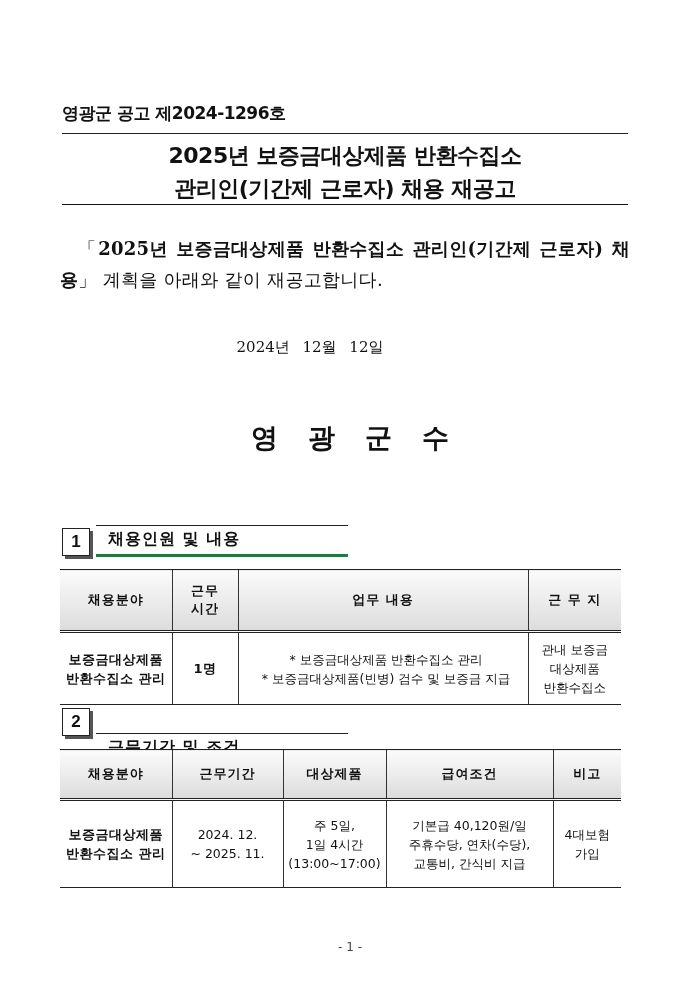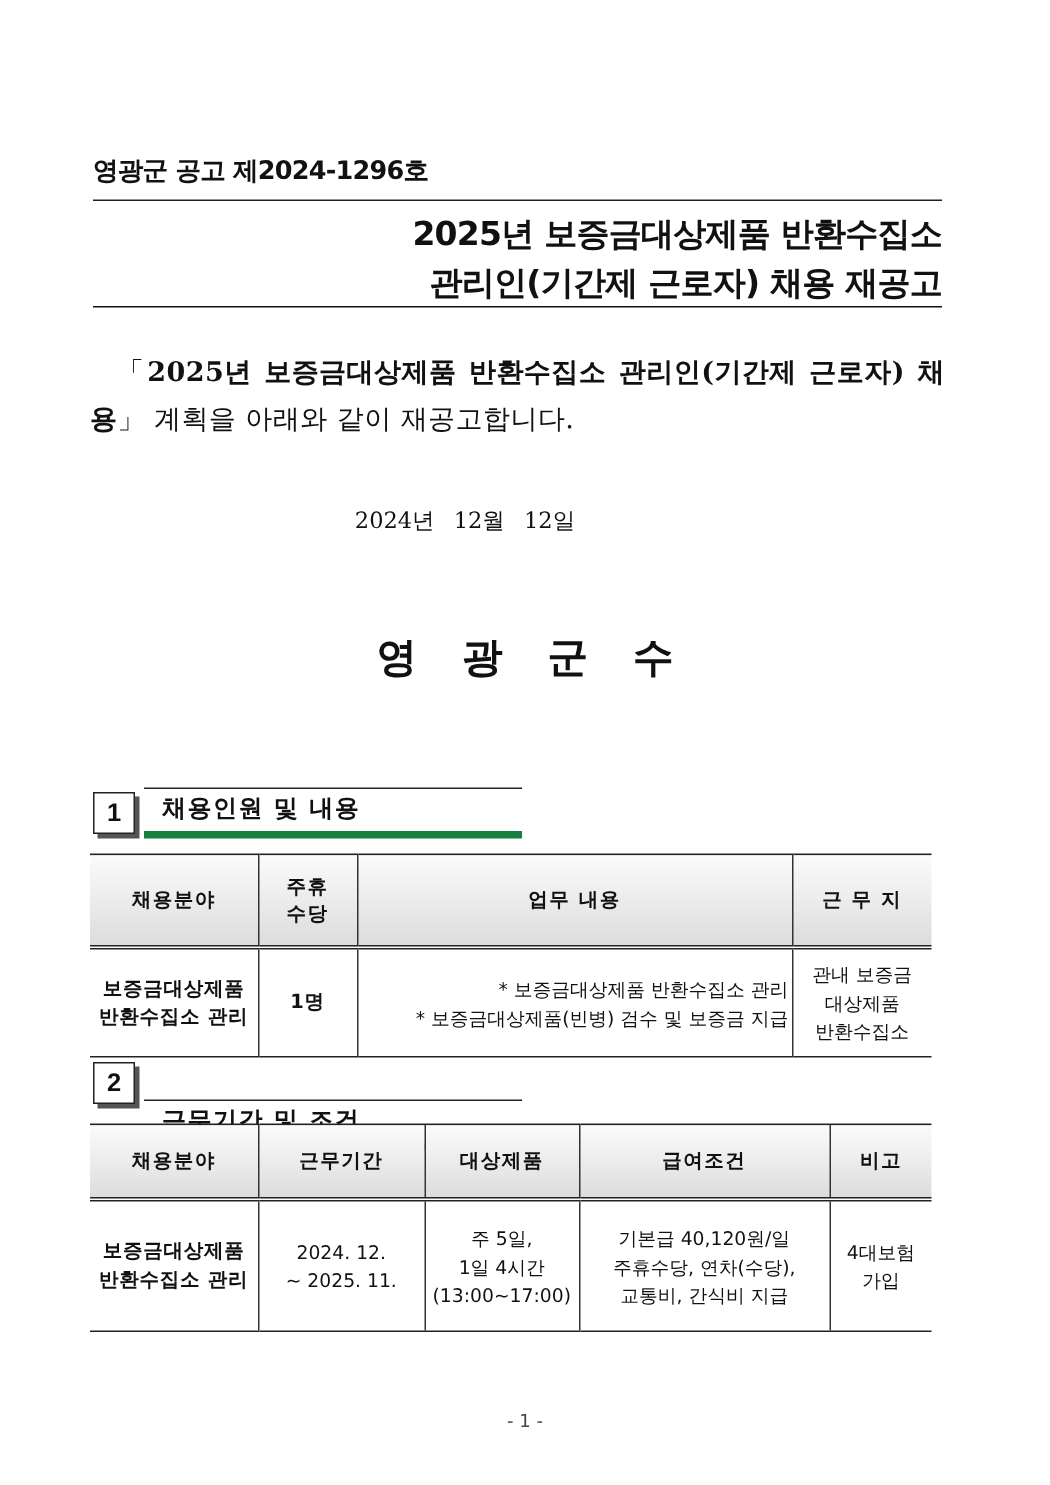--- a/index.html
+++ b/index.html
@@ -9,21 +9,21 @@
     font-family: "DejaVu Sans", "Liberation Sans", sans-serif;
   }
   .abs { position: absolute; }
   .doc-number {
     left: 62px; top: 78px; font-size: 17px; font-weight: bold; letter-spacing: -0.5px; margin-top: 24px;
   }
   .title-rule { left: 62px; width: 566px; height: 0; border-top: 1px solid #222; }
   .title-rule.top { top: 133px; }
   .title-rule.bottom { top: 204px; border-top: 1.5px solid #111; }
   .title-line {
-    left: 62px; width: 566px; text-align: right; font-size: 22px; font-weight: bold; letter-spacing: -0.5px;
+    left: 62px; width: 566px; text-align: center; font-size: 22px; font-weight: bold; letter-spacing: -0.5px;
   }
   .title-line.l1 { top: 141px; }
   .title-line.l2 { top: 174px; }
   .intro {
     left: 60px; width: 570px; top: 233px; font-family: "DejaVu Serif", "Liberation Serif", serif;
     font-size: 18px; line-height: 31px; text-indent: 18px; text-align: justify; letter-spacing: 0.3px;
   }
   .intro b { font-weight: bold; }
   .date {
     left: 0; width: 620px; top: 338px; text-align: center;
@@ -32,38 +32,38 @@
   .signer {
     left: 0; width: 700px; top: 420px; text-align: center;
     font-family: "DejaVu Serif", "Liberation Serif", serif; font-size: 27px; font-weight: bold; letter-spacing: 30px;
     padding-left: 30px; box-sizing: border-box;
   }
   .sec-num {
     width: 26px; height: 26px; border: 1px solid #222; background: #fff;
     box-shadow: 3px 3px 0 #555; font-size: 17px; font-weight: bold; text-align: center; line-height: 26px;
     font-family: "Liberation Sans", sans-serif;
   }
-  .sec-title-wrap { left: 96px; width: 252px; height: 28px; border-top: 1px solid #222; border-bottom: 5px solid #15803d; }
+  .sec-title-wrap { left: 96px; width: 252px; height: 28px; border-top: 1px solid #222; border-bottom: 3px solid #15803d; }
   .sec-title { position: absolute; left: 12px; top: 3px; font-size: 16px; font-weight: bold; letter-spacing: 1px; }
 
   table.grid {
     position: absolute; left: 60px; width: 561px; border-collapse: collapse; table-layout: fixed;
     font-family: "DejaVu Sans", "Liberation Sans", sans-serif;
   }
   table.grid th {
     background: linear-gradient(#fbfbfb, #dcdcdc); font-size: 13px; font-weight: bold; height: 24px;
     border-top: 1.5px solid #222; border-bottom: 3px double #222; padding: 12px; letter-spacing: 1px;
   }
   table.grid td {
     font-size: 12.5px; text-align: center; vertical-align: middle; padding: 4px 2px; line-height: 19px;
     border-bottom: 1.5px solid #222;
   }
   table.grid th + th, table.grid td + td { border-left: 1px solid #333; }
   table.grid td.field { font-weight: bold; font-size: 13px; letter-spacing: 0.5px; }
-  table.grid td.left { text-align: right; padding-left: 8px; }
+  table.grid td.left { text-align: center; padding-left: 8px; }
   .duty-line { display: block; }
   .pager { left: 0; width: 700px; top: 940px; text-align: center; font-size: 12px; color: #444; }
 </style>
 </head>
 <body>
 
 <div class="abs doc-number">영광군 공고 제2024-1296호</div>
 
 <div class="abs title-rule top"></div>
 <div class="abs title-line l1">2025년 보증금대상제품 반환수집소</div>
@@ -83,21 +83,21 @@
 <table class="grid" style="top:569px;">
   <colgroup>
       <col style="width:112px">
       <col style="width:66px">
       <col style="width:290px">
       <col style="width:93px">
     </colgroup>
   <thead>
     <tr>
       <th>채용분야</th>
-      <th>주휴수당</th>
+      <th>근무시간</th>
       <th>업무 내용</th>
       <th>근 무 지</th>
     </tr>
   </thead>
   <tbody>
     <tr style="height:73px;">
       <td class="field">
         <span class="duty-line">보증금대상제품</span>
         <span class="duty-line">반환수집소 관리</span>
       </td>

